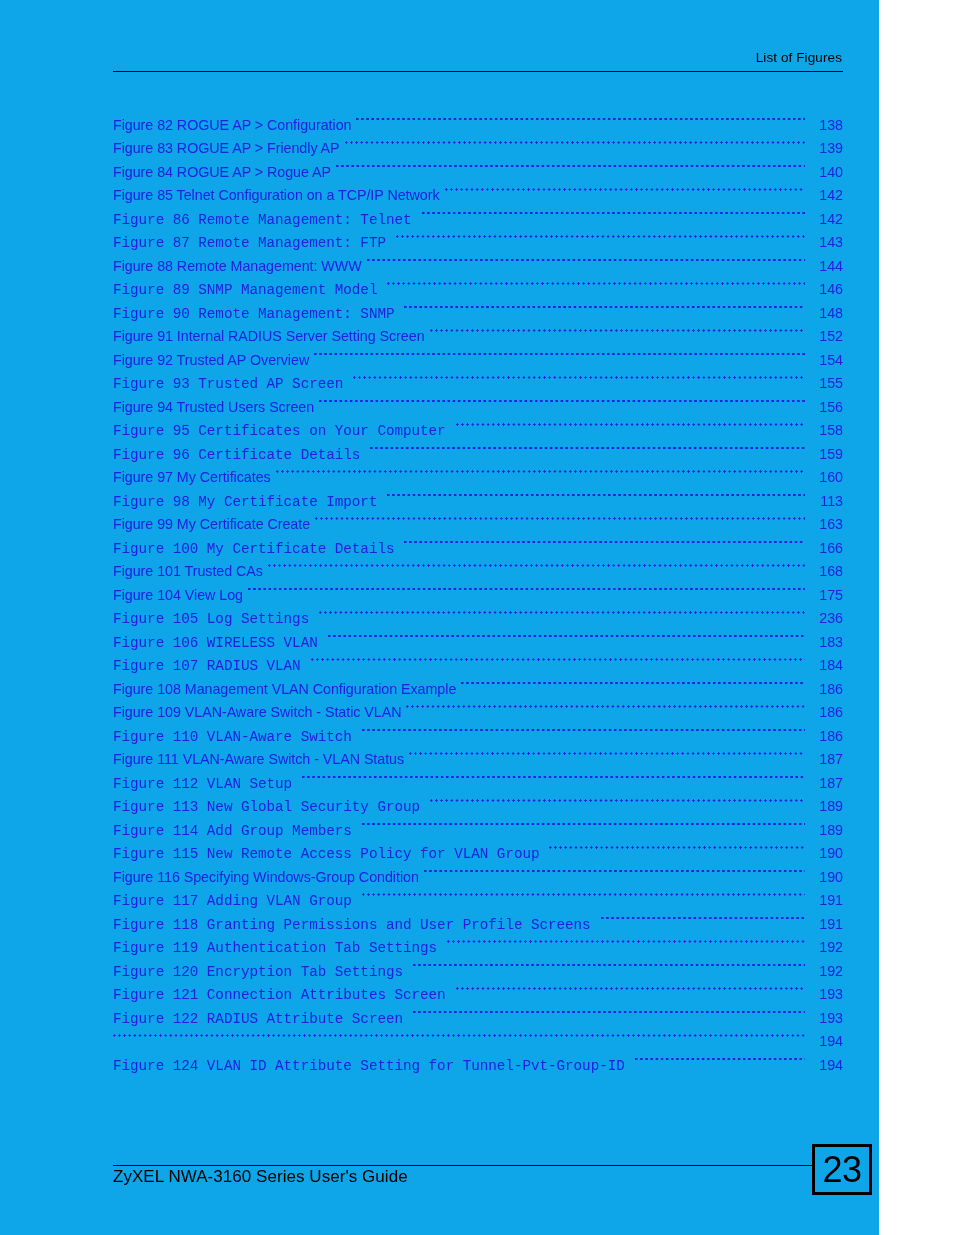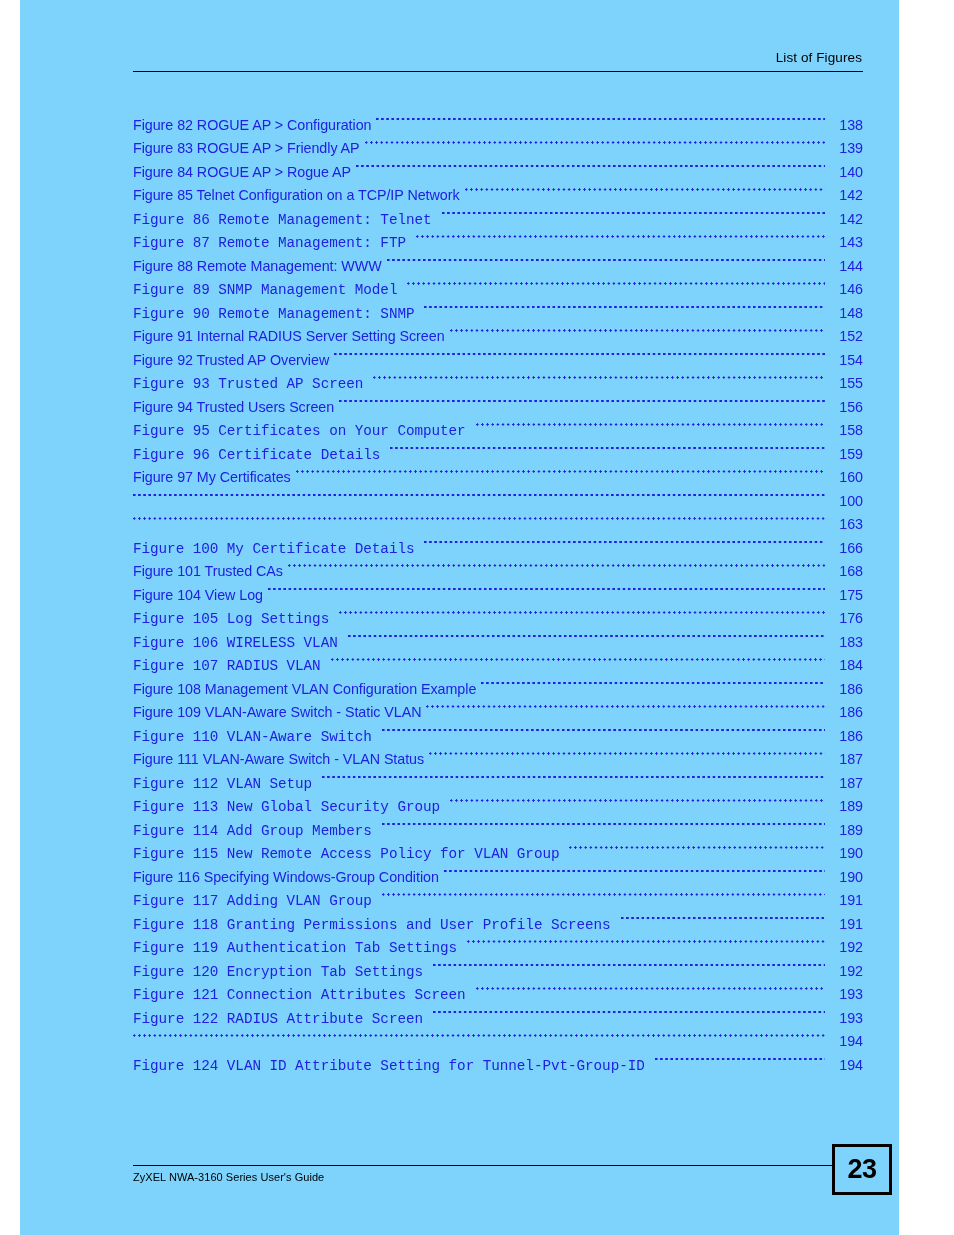--- a/index.html
+++ b/index.html
@@ -8,24 +8,23 @@
     background: #ffffff;
   }
   body {
     font-family: "Liberation Sans", sans-serif;
     -webkit-font-smoothing: antialiased;
   }
   .page {
     position: relative;
     width: 879px;
     height: 1235px;
-    background: #7dd3fc;
+    background: #0ea5e9;
     overflow: hidden;
     box-sizing: border-box;
-    margin-left: 20px;
   }
 
   
   .header {
     position: absolute;
     left: 113px;
     top: 50px;
     width: 730px;
   }
   .header-title {
@@ -93,40 +92,40 @@
     left: 113px;
     top: 1165px;
     width: 700px;
     height: 0;
     border-top: 1.4px solid #000000;
   }
   .footer-text {
     position: absolute;
     left: 113px;
     top: 1168px;
-    font-size: 11px;
+    font-size: 17px;
     color: #000000;
     line-height: 18px;
     letter-spacing: 0.05px;
   }
   .page-number-box {
     position: absolute;
     left: 812px;
     top: 1144px;
     width: 60px;
     height: 51px;
     border: 3px solid #000000;
     box-sizing: border-box;
     display: flex;
     align-items: center;
     justify-content: center;
   }
   .page-number-box .num {
-    font-size: 27px;
-    font-weight: bold;
+    font-size: 36px;
+    font-weight: normal;
     color: #000000;
     line-height: 1;
     letter-spacing: -0.5px;
   }
 </style>
 </head>
 <body>
 
 <div class="page">
 
@@ -210,24 +209,26 @@
         <span class="lof-label gap-wide">Figure 96 Certificate Details</span>
         <span class="lof-dots"></span>
         <span class="lof-page">159</span>
       </div>
       <div class="lof-entry">
         <span class="lof-label">Figure 97 My Certificates</span>
         <span class="lof-dots"></span>
         <span class="lof-page">160</span>
       </div>
       <div class="lof-entry">
-        <span class="lof-dots"></span>
-        <span class="lof-page">100</span>
-      </div>
-      <div class="lof-entry">
+        <span class="lof-label gap-wide">Figure 98 My Certificate Import</span>
+        <span class="lof-dots"></span>
+        <span class="lof-page">113</span>
+      </div>
+      <div class="lof-entry">
+        <span class="lof-label">Figure 99 My Certificate Create</span>
         <span class="lof-dots"></span>
         <span class="lof-page">163</span>
       </div>
       <div class="lof-entry">
         <span class="lof-label gap-wide">Figure 100 My Certificate Details</span>
         <span class="lof-dots"></span>
         <span class="lof-page">166</span>
       </div>
       <div class="lof-entry">
         <span class="lof-label">Figure 101 Trusted CAs</span>
@@ -235,21 +236,21 @@
         <span class="lof-page">168</span>
       </div>
       <div class="lof-entry">
         <span class="lof-label">Figure 104 View Log</span>
         <span class="lof-dots"></span>
         <span class="lof-page">175</span>
       </div>
       <div class="lof-entry">
         <span class="lof-label gap-wide">Figure 105 Log Settings</span>
         <span class="lof-dots"></span>
-        <span class="lof-page">176</span>
+        <span class="lof-page">236</span>
       </div>
       <div class="lof-entry">
         <span class="lof-label gap-wide">Figure 106 WIRELESS VLAN</span>
         <span class="lof-dots"></span>
         <span class="lof-page">183</span>
       </div>
       <div class="lof-entry">
         <span class="lof-label gap-wide">Figure 107 RADIUS VLAN</span>
         <span class="lof-dots"></span>
         <span class="lof-page">184</span>

